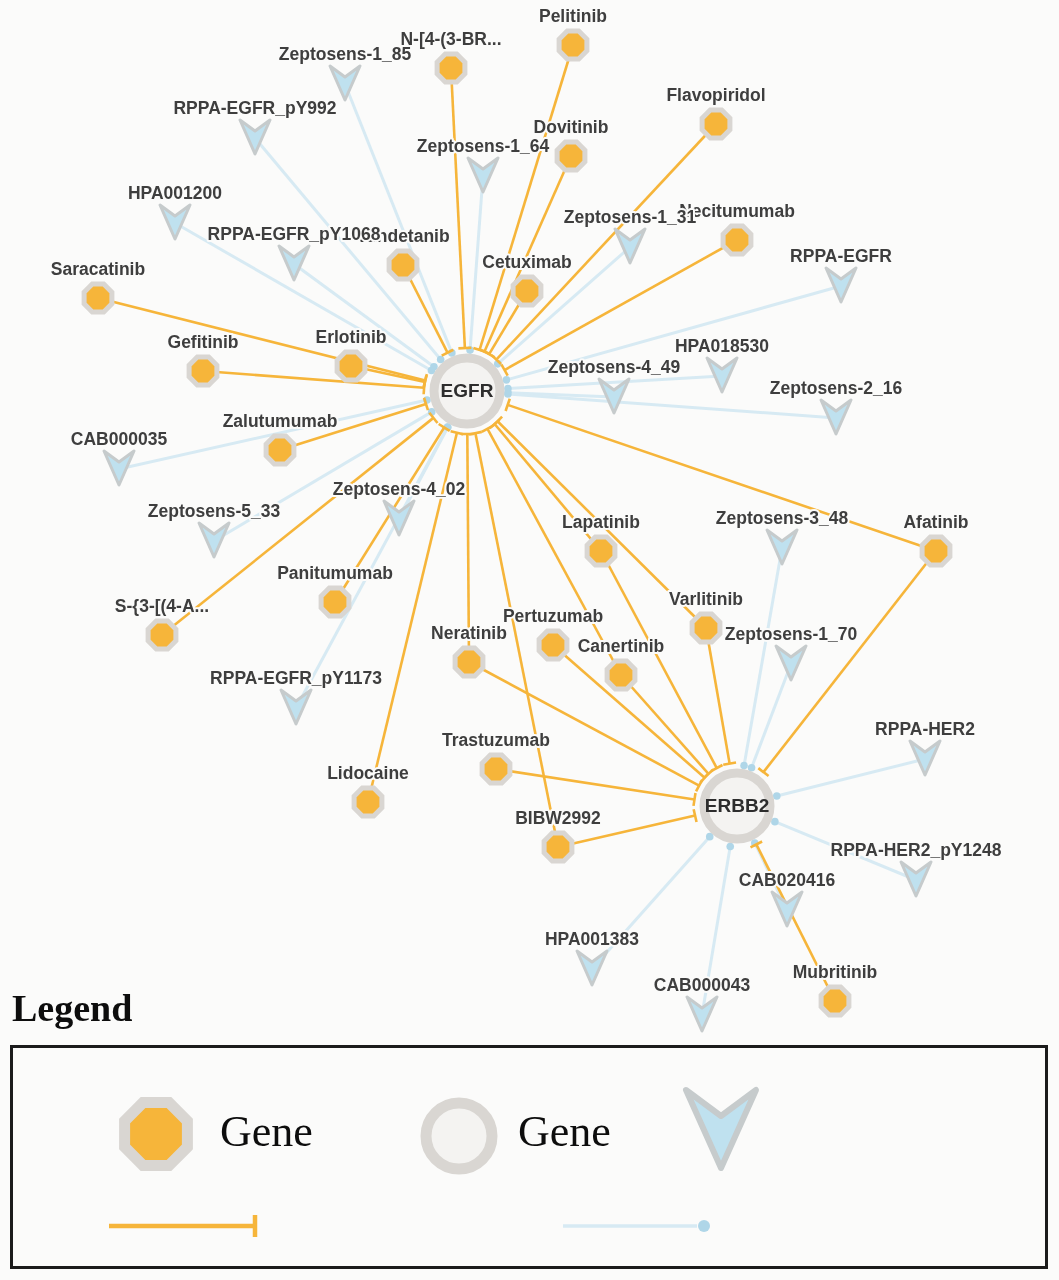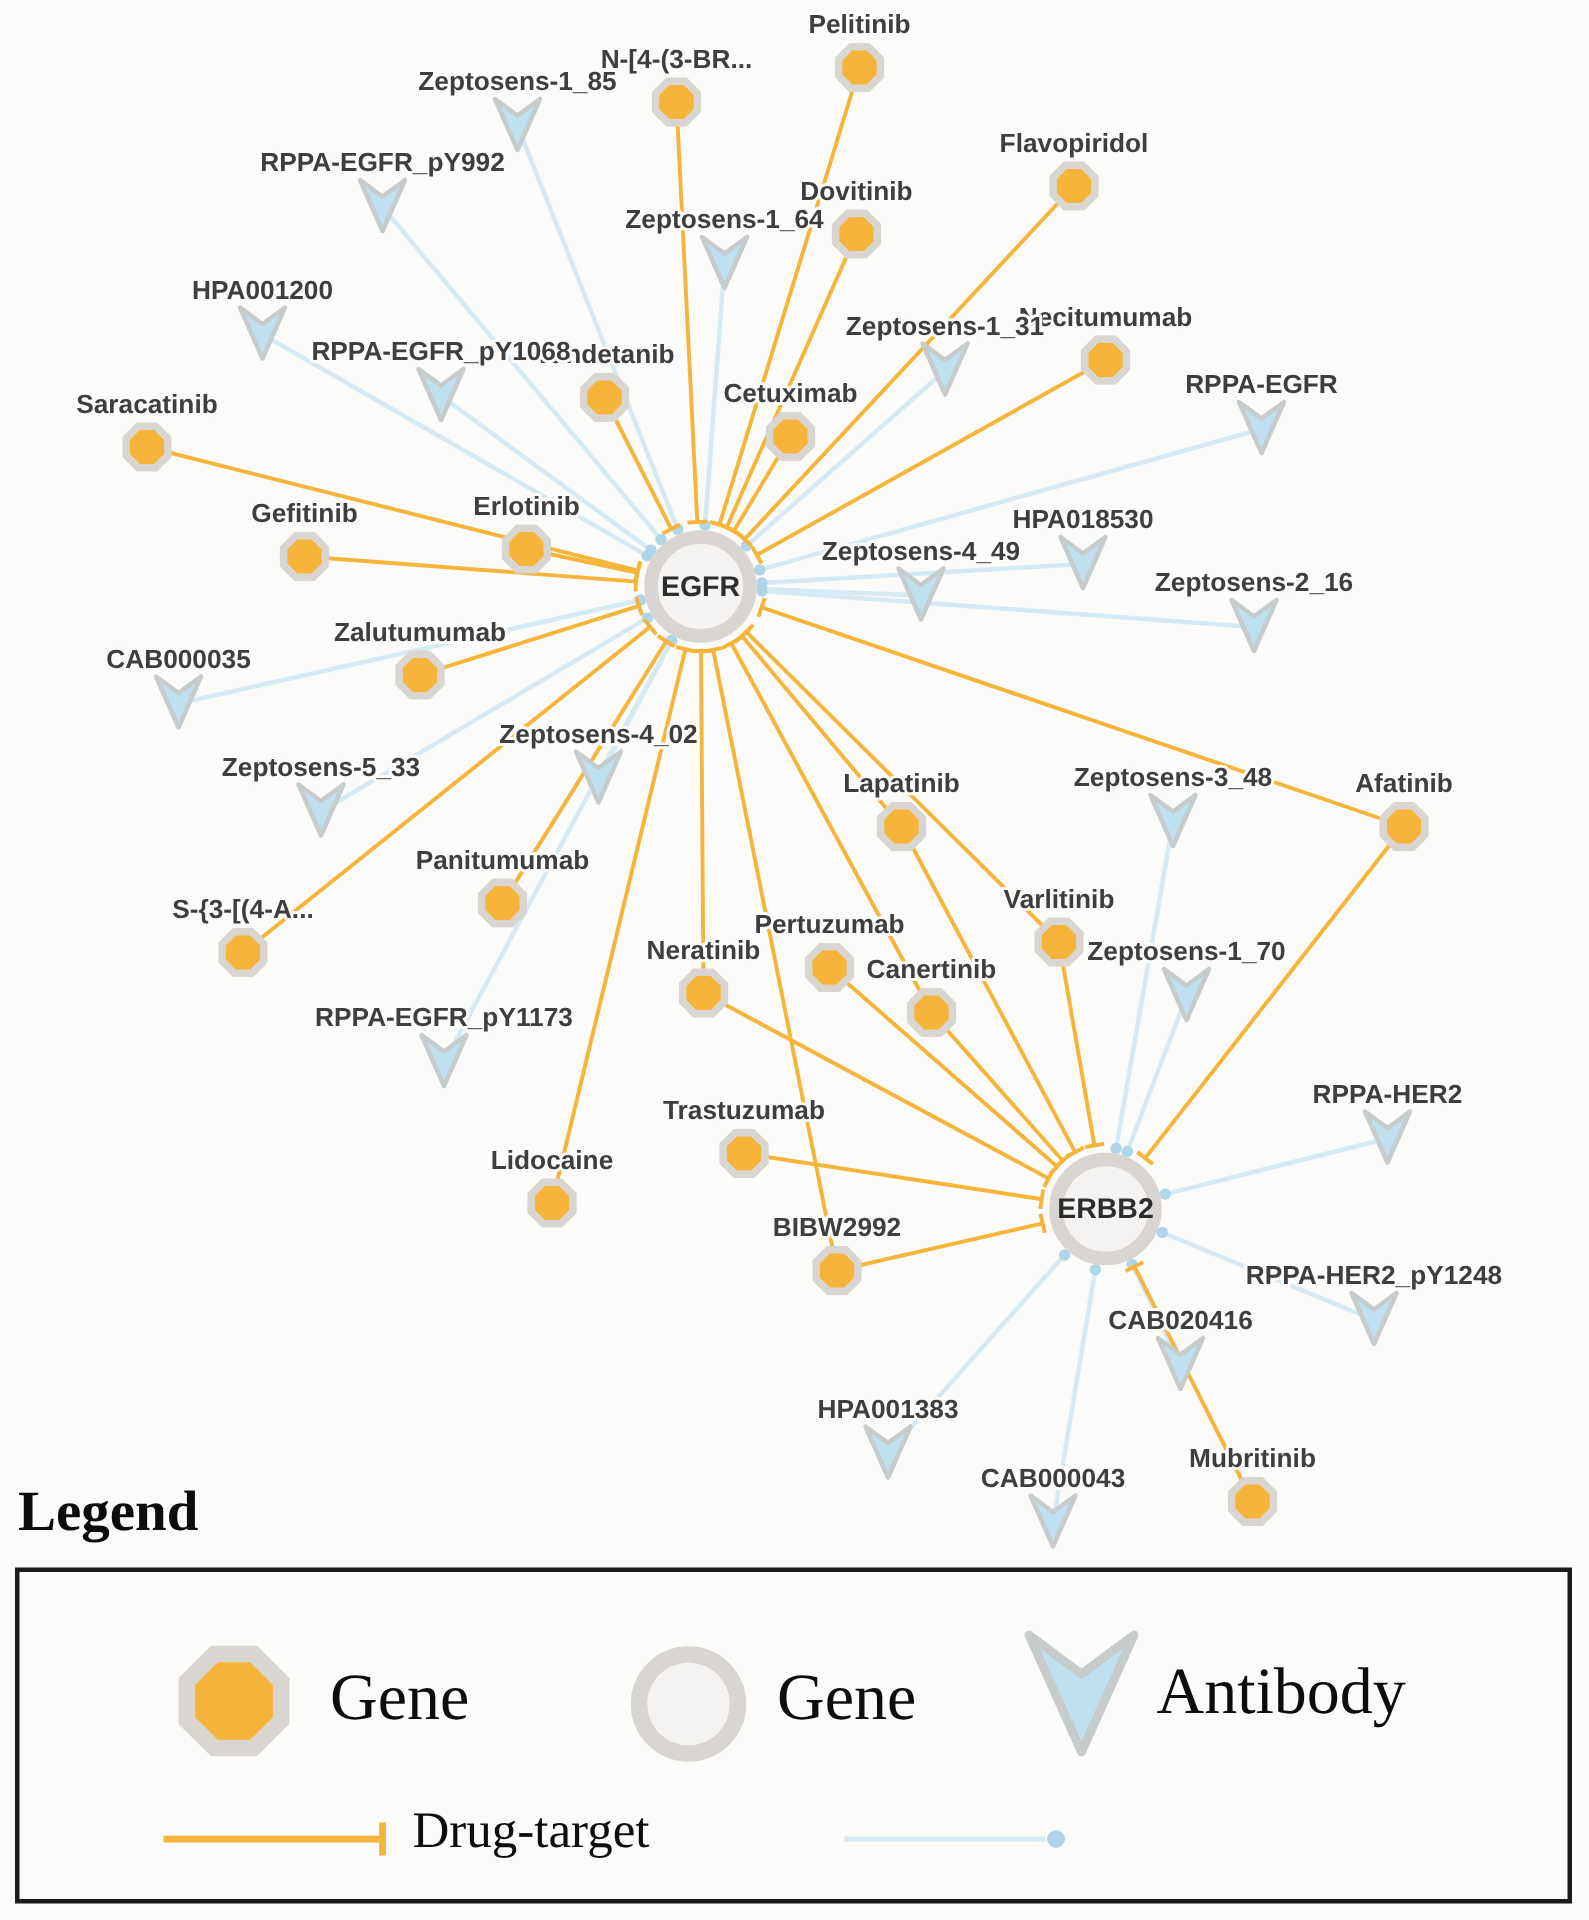--- a/index.html
+++ b/index.html
@@ -274,27 +274,25 @@
     <span id="lbl-drug" class="legend-item-label">Gene</span>
 
     <svg id="sym-gene" class="sym" width="96" height="96" viewBox="0 0 96 96">
       <circle cx="48" cy="48" r="33" stroke-width="11" fill="#F4F3F1" stroke="#D9D6D2"></circle>
     </svg>
     <span id="lbl-gene" class="legend-item-label">Gene</span>
 
     <svg id="sym-antibody" class="sym" width="100" height="92" viewBox="0 0 100 92">
       <polygon points="15,6 50,32 85,6 50,84" stroke-width="6" stroke-linejoin="round" fill="#BFE1EF" stroke="#C6CBCC"></polygon>
     </svg>
-    <span id="lbl-antibody" class="legend-item-label">Antibody</span>
 
     <svg id="sym-drug-edge" class="sym" width="172" height="28" viewBox="0 0 172 28">
       <line x1="4" y1="14" x2="148" y2="14" stroke-width="4.5" stroke="#F6B53A"></line>
       <line x1="150" y1="3" x2="150" y2="25" stroke-width="4.5" stroke="#F6B53A"></line>
     </svg>
-    <span id="lbl-drug-edge" class="legend-edge-label">Drug-target</span>
 
     <svg id="sym-ab-edge" class="sym" width="172" height="28" viewBox="0 0 172 28">
       <line x1="4" y1="14" x2="138" y2="14" stroke-width="3.5" stroke="#D7EAF3"></line>
       <circle cx="145" cy="14" r="6" fill="#AFD6E8"></circle>
     </svg>
 
   </div>
 </div>
 
 </body></html>

